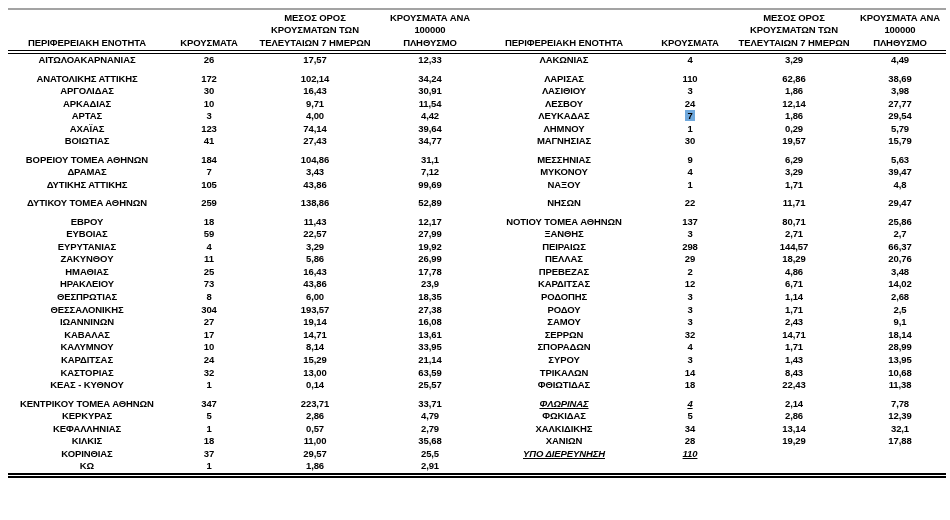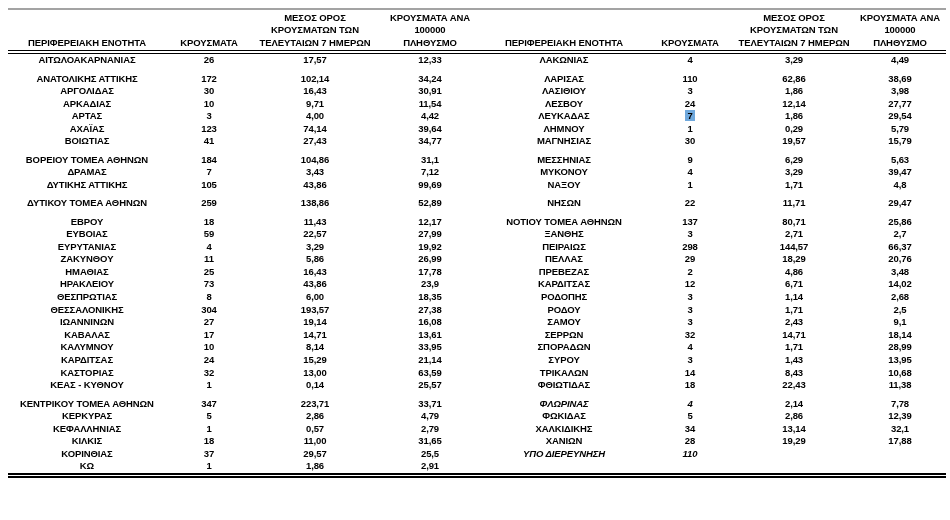--- a/index.html
+++ b/index.html
@@ -17,21 +17,21 @@
   tr.header-row td {
     border-top: 2px solid #a3a3a3;
     border-bottom: 4px double #000;
     vertical-align: bottom;
     padding: 2px 0 1px 0;
     line-height: 12.4px;
   }
   tr.header-row td span { display: block; }
   tr.data-row td { height: 12.6px; line-height: 12.6px; white-space: nowrap; overflow: hidden; }
   tr.gap-row td { height: 5.7px; line-height: 5.7px; }
-  td.it { font-style: italic; }
+  td.it { font-style: italic; text-decoration: underline; }
   .hl { display: inline-block; padding: 0 2px; line-height: 11px; }
 </style>
 </head>
 <body>
 
 <div class="page">
   <table class="cases">
     <colgroup>
       <col style="width:158px">
         <col style="width:86px">
@@ -367,21 +367,21 @@
           <td>2,79</td>
           <td>ΧΑΛΚΙΔΙΚΗΣ</td>
           <td>34</td>
           <td>13,14</td>
           <td>32,1</td>
         </tr>
         <tr class="data-row">
           <td>ΚΙΛΚΙΣ</td>
           <td>18</td>
           <td>11,00</td>
-          <td>31,65</td>
+          <td>35,68</td>
           <td>ΧΑΝΙΩΝ</td>
           <td>28</td>
           <td>19,29</td>
           <td>17,88</td>
         </tr>
         <tr class="data-row">
           <td>ΚΟΡΙΝΘΙΑΣ</td>
           <td>37</td>
           <td>29,57</td>
           <td>25,5</td>

